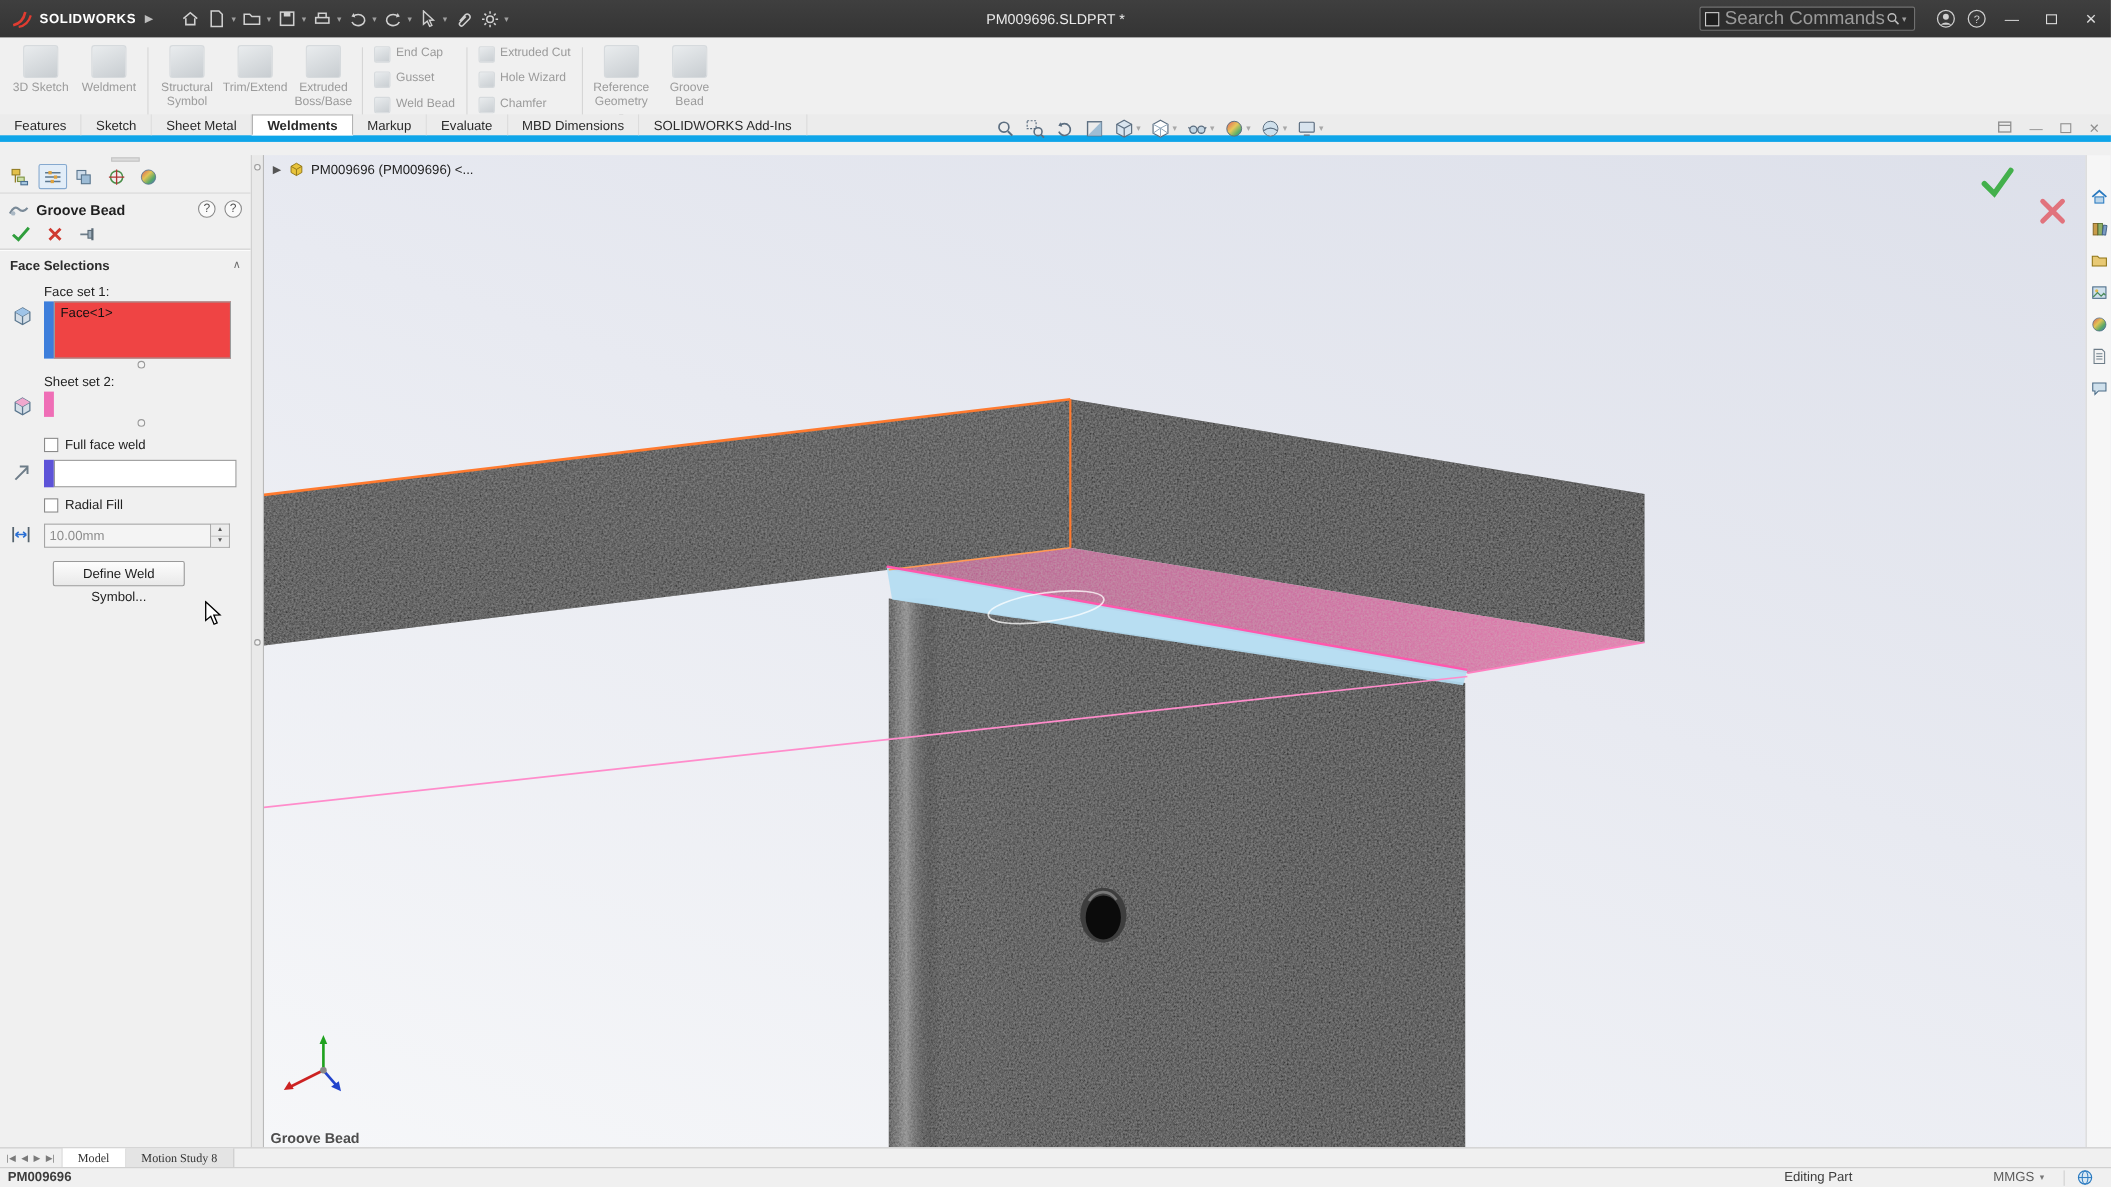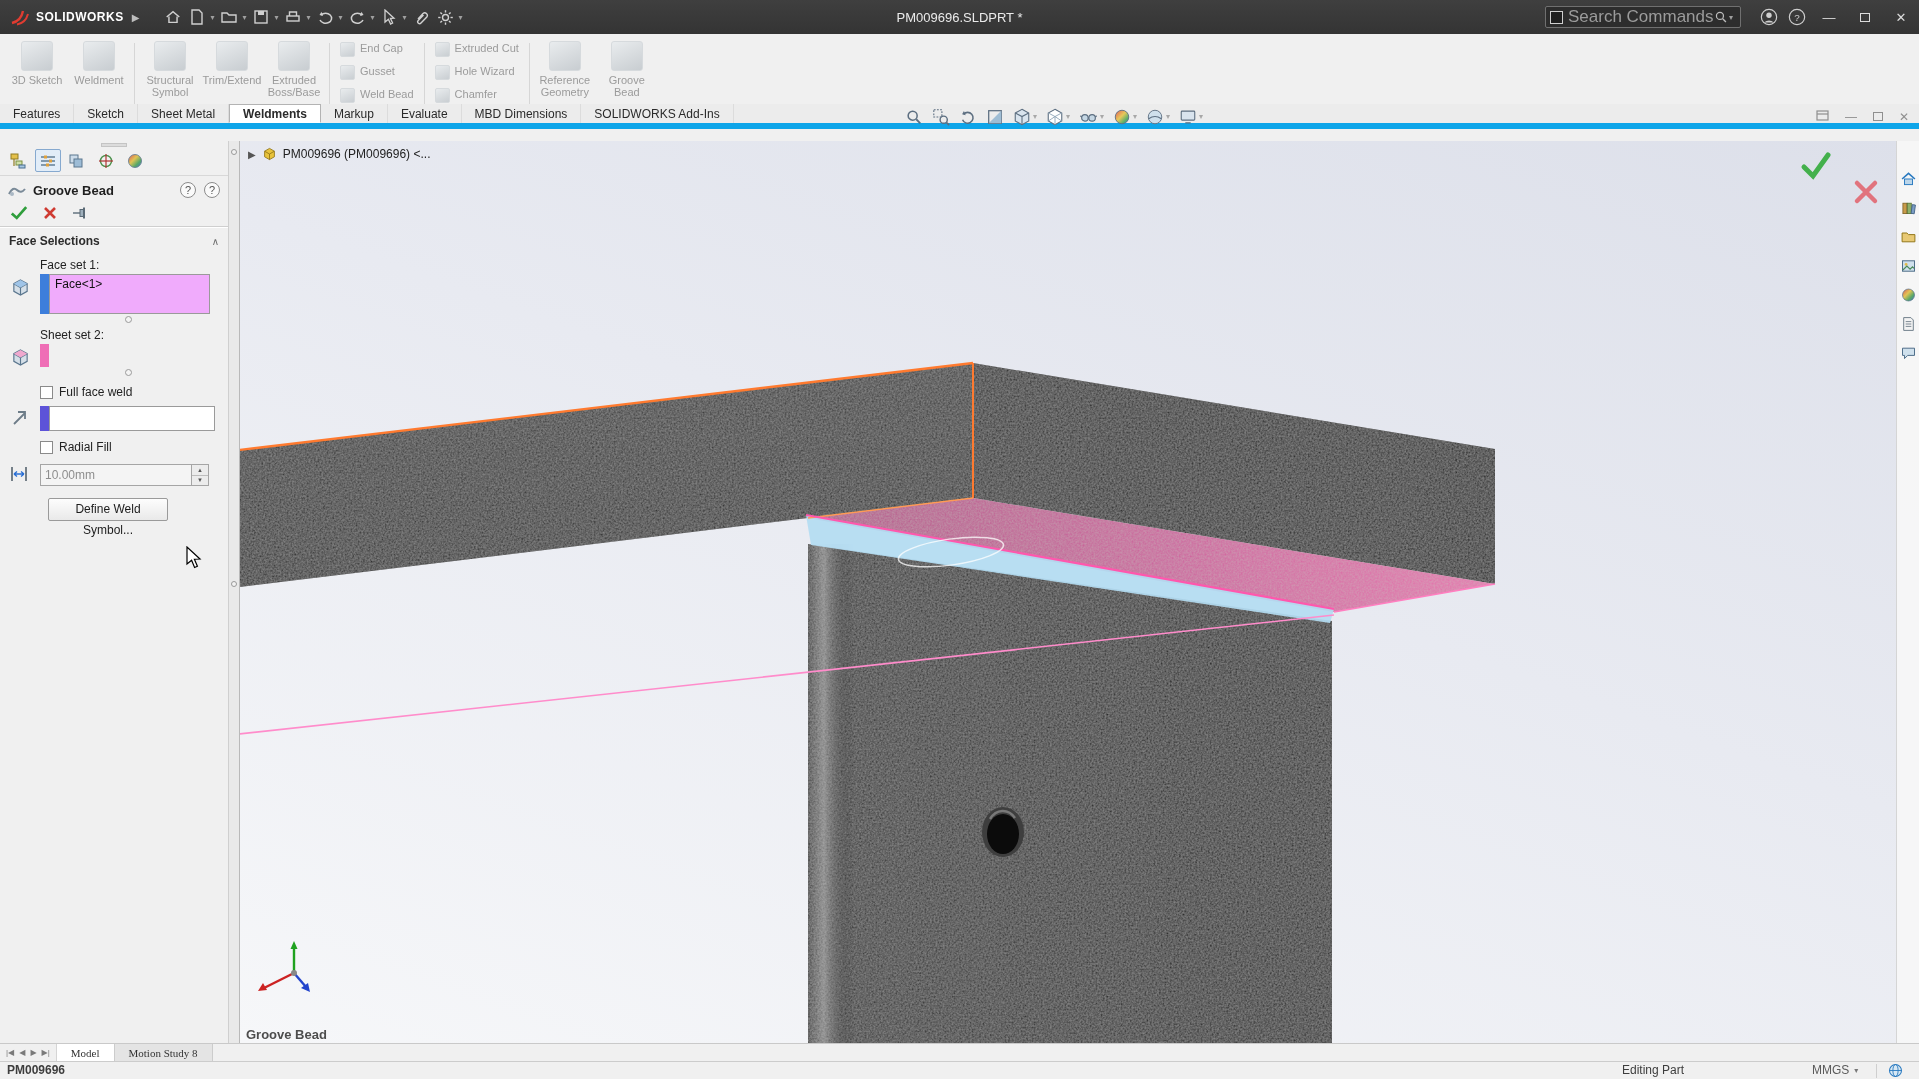--- a/index.html
+++ b/index.html
@@ -64,21 +64,21 @@
   .pm-group-h { display:flex; align-items:center; padding:7px 9px 5px; }
   .pm-group-h .gh-label { font-weight:bold; color:#2c2c2c; }
   .gh-chev { margin-left:auto; color:#6d6d6d; font-size:10px; }
   .pm-label { margin:5px 0 2px 40px; color:#222; }
   .selrow { display:flex; align-items:flex-start; margin-top:1px; }
   .selicon { width:40px; display:flex; justify-content:center; padding-top:4px; flex:none; }
   .colorbar { width:9px; align-self:stretch; flex:none; }
   .colorbar.blue { background:#3d7edb; }
   .colorbar.pink { background:#ef6eb6; }
   .colorbar.purple { background:#5d53d8; }
-  .sellist { width:161px; height:40px; background:#f0abfc; border:1px solid #9a9a9a; font-size:12px; color:#111; padding:1px 2px; overflow:hidden; }
+  .sellist { width:161px; height:52px; background:#ef4444; border:1px solid #9a9a9a; font-size:12px; color:#111; padding:1px 2px; overflow:hidden; }
   .sellist.focused { background:#d5eafb; border-color:#6aa3d8; height:55px; }
   .selitem { padding:1px 3px; display:inline-block; }
   .selitem.selected { background:#2f87e0; color:#fff; }
   .grip-dot { width:7px; height:7px; border:1px solid #9a9a9a; border-radius:50%; background:#f4f4f4; margin:2px auto 0; }
   .chkrow { display:flex; align-items:center; gap:6px; margin:9px 0 0 40px; color:#222; }
   .chk { width:13px; height:13px; background:#fff; border:1px solid #8a8a8a; flex:none; }
   .dirrow { display:flex; align-items:stretch; margin-top:7px; height:25px; }
   .dirfield { width:166px; background:#fff; border:1px solid #9a9a9a; }
   .spinrow { display:flex; align-items:center; margin:10px 0 0 0; }
   .spinfield { width:152px; height:22px; margin-left:40px; border:1px solid #a5a5a5; background:#f4f4f4; color:#8e8e8e; font-size:12px; padding:0 4px; display:flex; align-items:center; }

